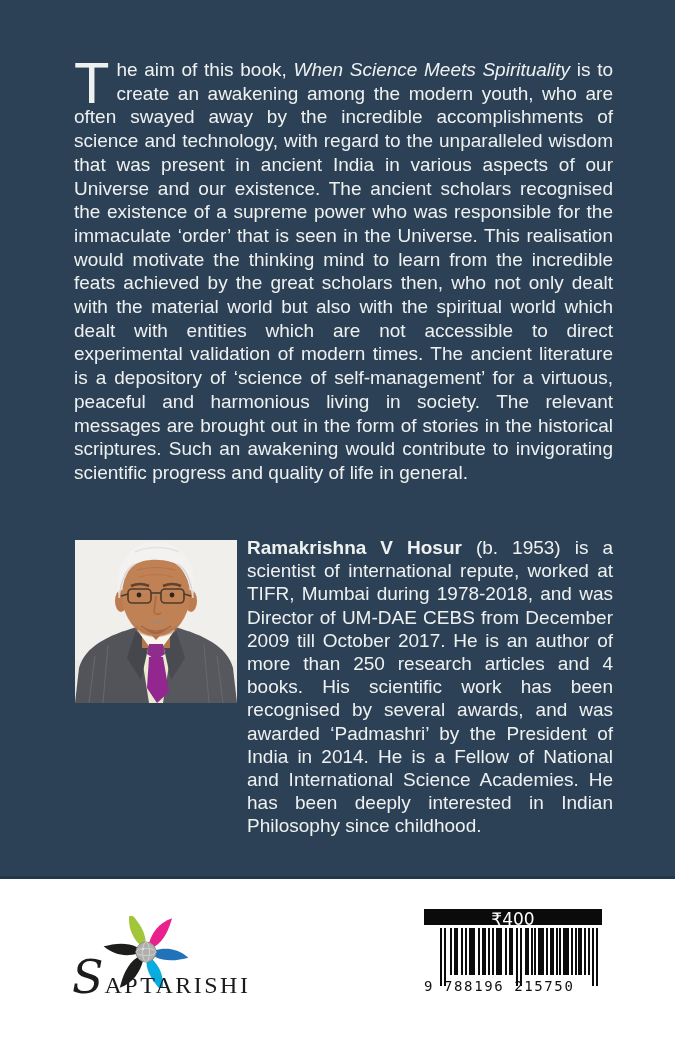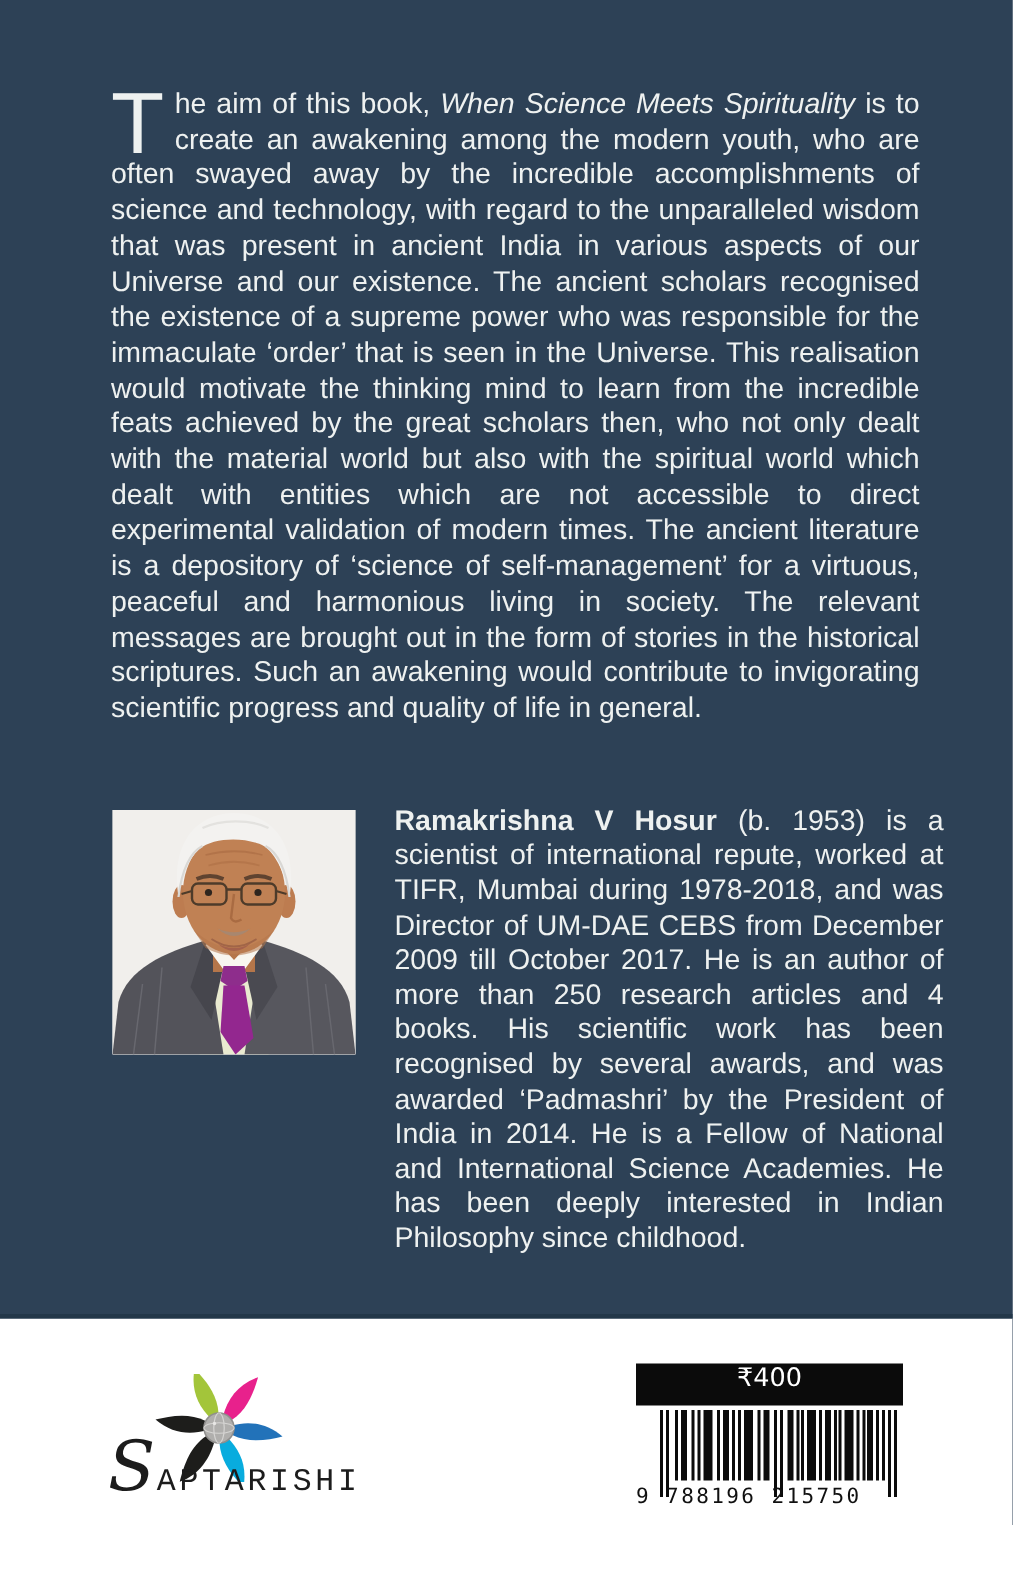--- a/index.html
+++ b/index.html
@@ -37,51 +37,50 @@
   .photo {
     position:absolute; left:75px; top:540px; width:162px; height:163px;
     background:#f1efec;
   }
   .photo svg { display:block; }
   .bio {
     position:absolute; left:247px; top:536px; width:366px;
     color:#eef1f0;
     font-size:19px; line-height:23.2px;
     text-align:justify;
-    margin-left:16px;
   }
   .bio strong { font-weight:bold; }
 
   
   .publisher-logo {
     position:absolute; left:72px; top:916px; width:150px; height:95px;
   }
   .pinwheel { position:absolute; left:28px; top:0; }
   .logo-text {
     position:absolute; left:0; top:38px; white-space:nowrap;
     color:#1c1c1c;
   }
   .logo-s {
     font-family:"DejaVu Serif", serif;
     font-style:italic;
     font-size:46px; line-height:46px;
   }
   .logo-rest {
-    font-family:Liberation Mono, monospace;
-    font-size:21px;
+    font-family:Liberation Serif, serif;
+    font-size:24px;
     letter-spacing:2.5px;
     margin-left:1px;
   }
 
   
   .barcode {
     position:absolute; left:424px; top:909px; width:178px;
   }
   .price-band {
-    width:178px; height:28px; background:#0b0b0b;
+    width:178px; height:16px; background:#0b0b0b;
     color:#ffffff; text-align:center;
     font-family:"DejaVu Sans", sans-serif;
     font-size:17px; line-height:20px;
   }
   .bars-wrap { position:relative; width:178px; height:66px; margin-top:3px; }
   .bars-wrap svg { position:absolute; left:0; top:0; }
   .isbn {
     position:absolute; left:0; bottom:0; width:178px;
     color:#101010;
     font-family:"DejaVu Sans Mono", monospace;

